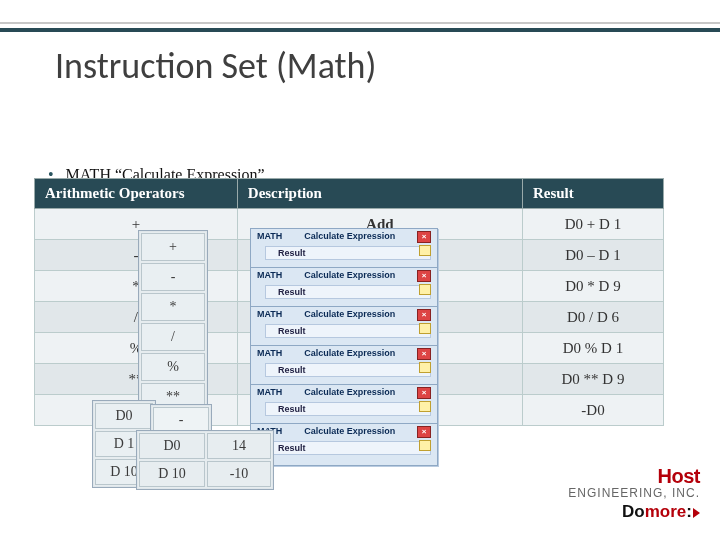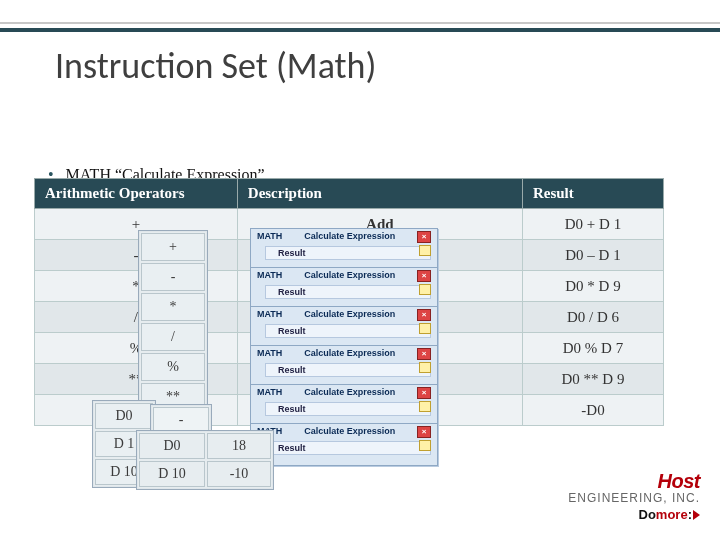--- a/index.html
+++ b/index.html
@@ -189,35 +189,34 @@
   .logo {
     position: absolute;
     right: 20px;
     bottom: 18px;
     text-align: right;
     font-family: Arial, sans-serif;
     font-weight: bold;
   }
   .logo .host {
     color:#b4000a;
-    font-style: italic;
     font-size: 20px;
     text-shadow: 0 1px 0 #fff, 1px 0 0 #fff;
     letter-spacing:-0.5px;
   }
   .logo .sub {
     color:#666;
     font-size:12px;
     letter-spacing:1px;
     font-weight:normal;
     margin-top:-2px;
   }
   .logo .domore {
     color:#111;
-    font-size:13px;
+    font-size:17px;
     margin-top:2px;
   }
   .logo .domore .m {
     color:#b4000a;
   }
   .logo .domore .arrow {
     display:inline-block;
     width:0;height:0;
     border-left:7px solid #b4000a;
     border-top:5px solid transparent;
@@ -261,21 +260,21 @@
       <td class="excol">D0 * D 9</td>
     </tr>
     <tr>
       <td class="opcol">/</td>
       <td class="desccol"></td>
       <td class="excol">D0 / D 6</td>
     </tr>
     <tr>
       <td class="opcol">%</td>
       <td class="desccol"></td>
-      <td class="excol">D0 % D 7</td>
+      <td class="excol">D0 % D 1</td>
     </tr>
     <tr>
       <td class="opcol">**</td>
       <td class="desccol"></td>
       <td class="excol">D0 ** D 9</td>
     </tr>
     <tr>
       <td class="opcol"></td>
       <td class="desccol"></td>
       <td class="excol">-D0</td>
@@ -382,21 +381,21 @@
         <tr>
           <td>-</td>
         </tr>
   </tbody>
     </table>
 
   <table class="frag frag-data2">
     <tbody>
         <tr>
       <td class="c1">D0</td>
-      <td class="c2">18</td>
+      <td class="c2">14</td>
     </tr>
     <tr>
       <td class="c1">D 10</td>
       <td class="c2">-10</td>
     </tr>
   </tbody>
     </table>
 
   <div class="logo">
     <div class="host">Host</div>

